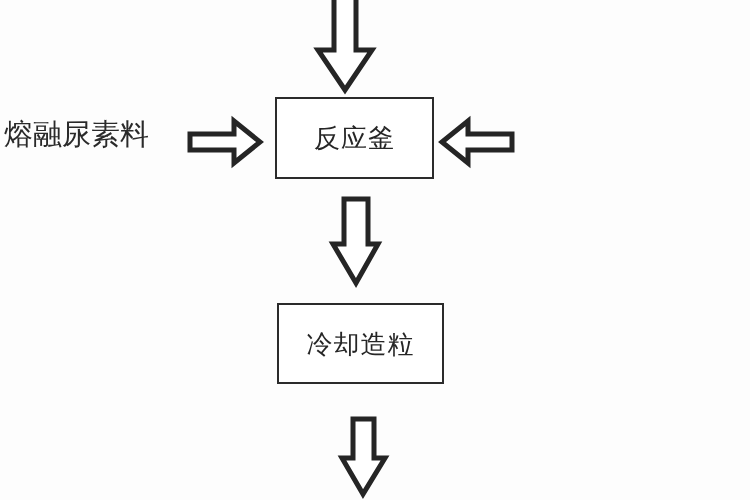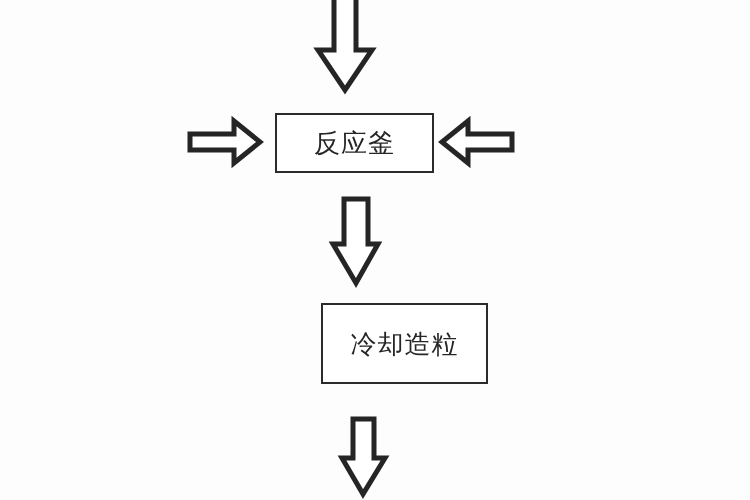--- a/index.html
+++ b/index.html
@@ -55,29 +55,27 @@
     fill: #ffffff;
     stroke: #252525;
     stroke-width: 5;
     stroke-linejoin: miter;
   }
   
   #box-reactor {
     left: 275px;
     top: 97px;
     width: 159px;
-    height: 60px;
-    margin-top: 16px;
+    height: 82px;
   }
   #box-granulate {
     left: 277px;
     top: 303px;
     width: 167px;
     height: 81px;
-    margin-left: 44px;
   }
   
   #label-urea-feed {
     left: 4px;
     top: 120px;
   }
   #label-humic-feed {
     left: 529px;
     top: 120px;
   }
@@ -107,20 +105,21 @@
 <body>
 
 <div id="diagram">
 
   <div class="arrow" id="arrow-top-in">
     <svg width="58" height="94" viewBox="0 0 58 94">
       <polygon points="18,-10 40,-10 40,50 56,50 29,90 2,50 18,50"></polygon>
     </svg>
   </div>
 
+  <div class="side-label" id="label-urea-feed">熔融尿素料</div>
 
   <div class="arrow" id="arrow-left-in">
     <svg width="76" height="48" viewBox="0 0 76 48">
       <polygon points="3,16 47,16 47,3 73,24 47,45 47,32 3,32"></polygon>
     </svg>
   </div>
 
   <div class="node-box" id="box-reactor">
     <span class="node-label">反应釜</span>
   </div>

